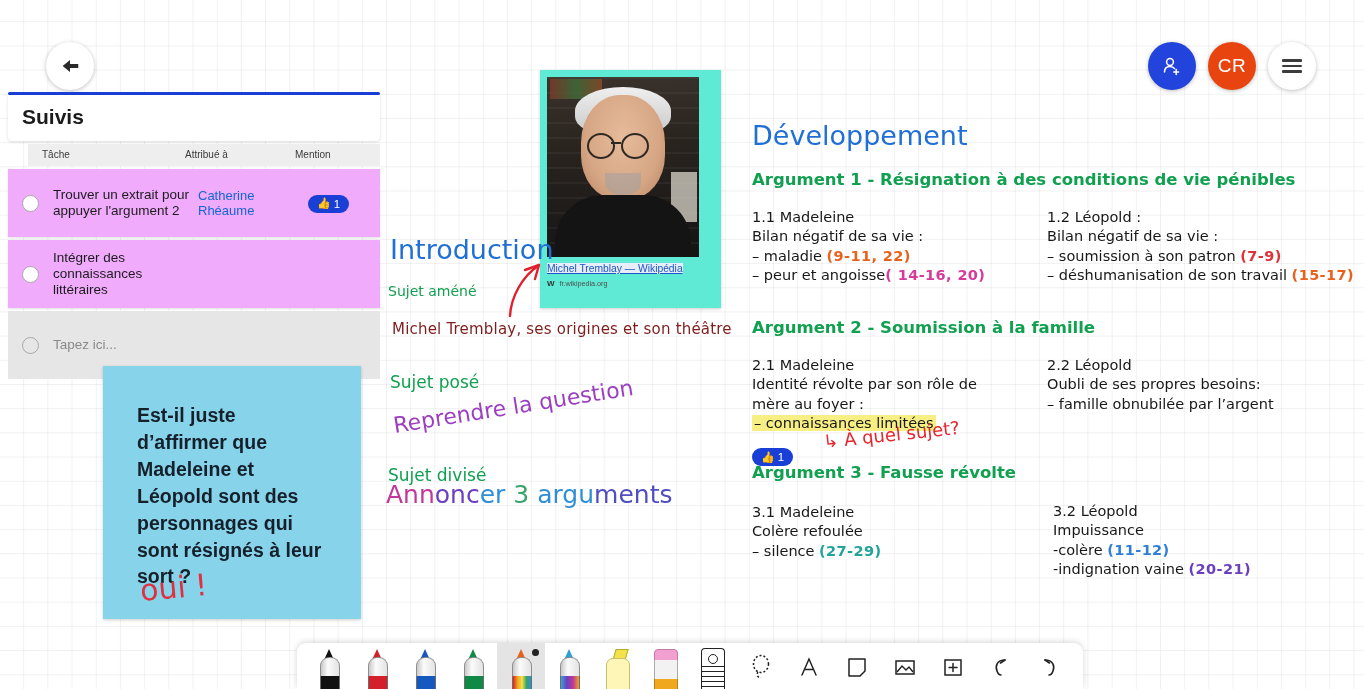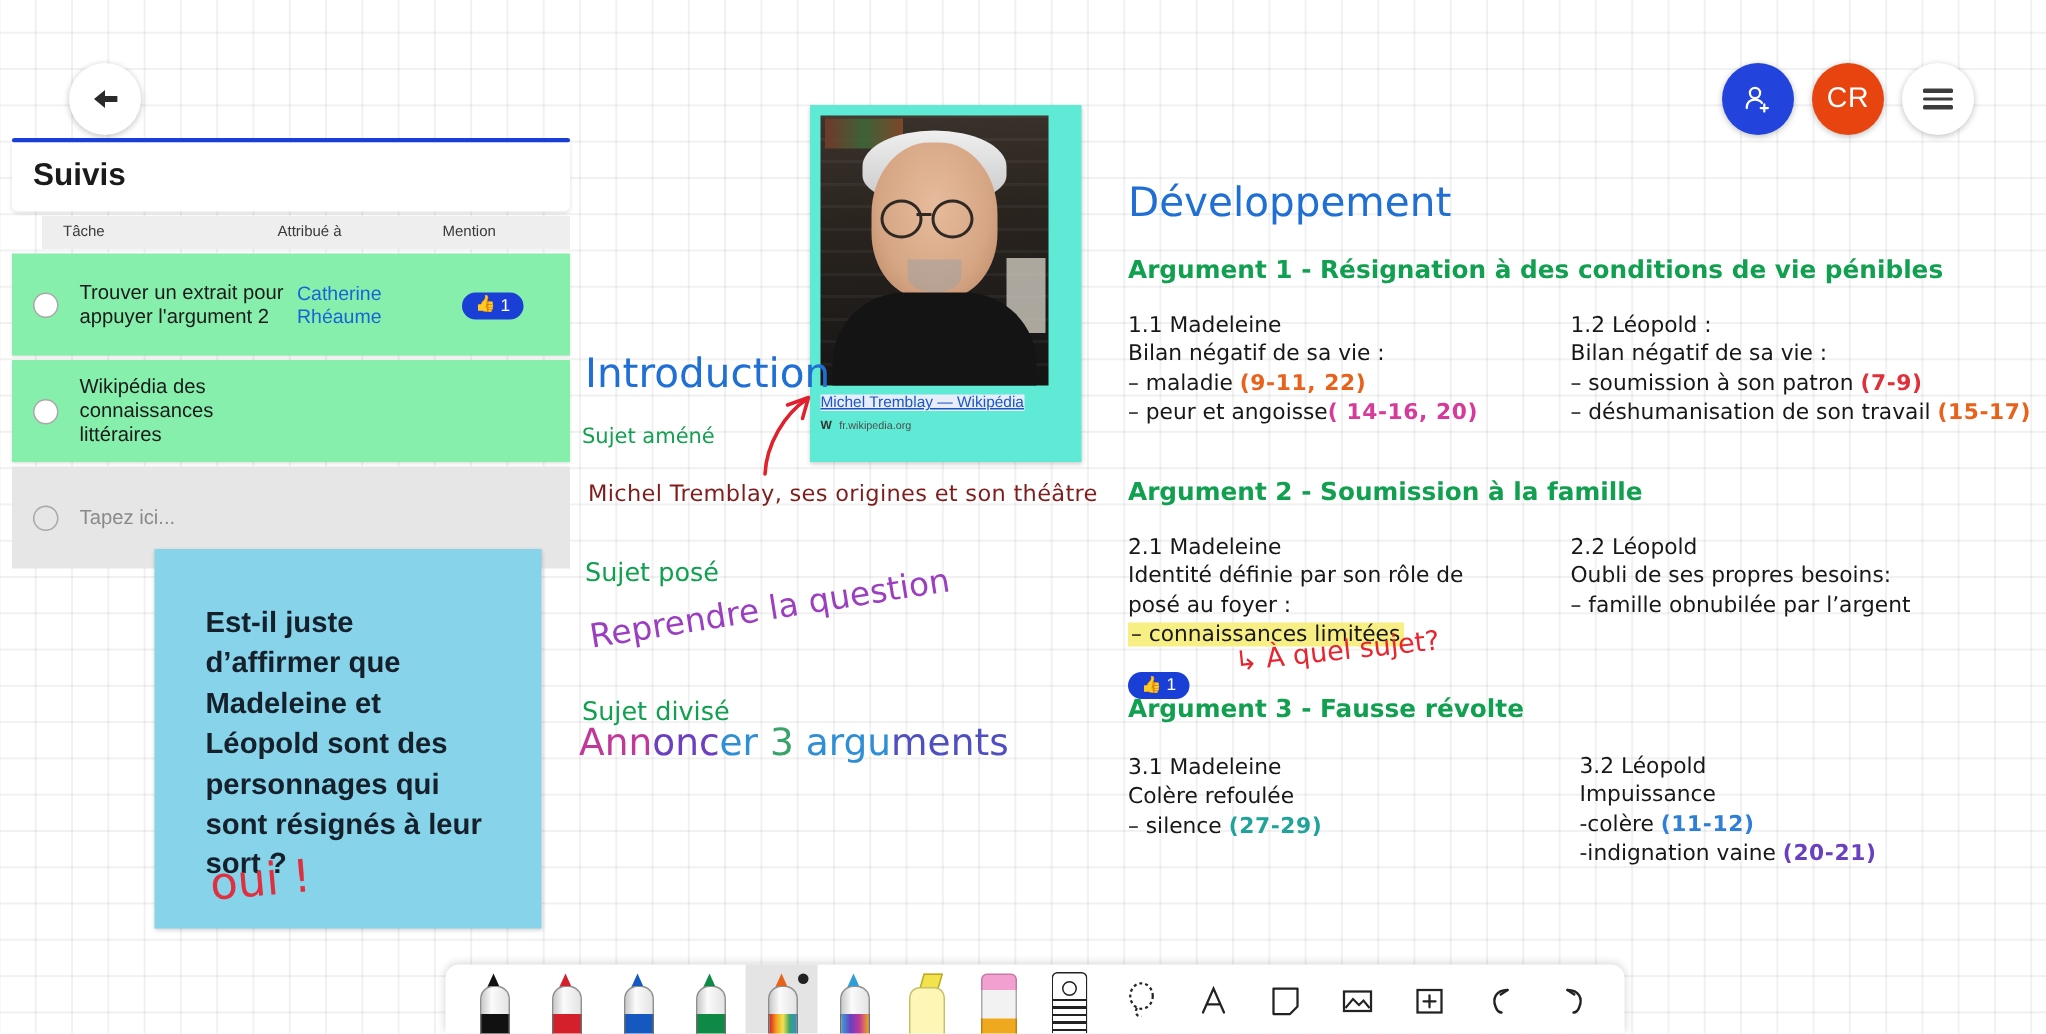--- a/index.html
+++ b/index.html
@@ -45,21 +45,21 @@
   }
   #suivis-title{font-size:21px;font-weight:bold;color:#1b1b1b;}
   #suivis-colhead{
     display:flex;background:#eeeeee;padding:5px 27px 6px 14px;margin-top:3px;
     font-size:10px;color:#3a3a3a;margin-left:20px;
   }
   #suivis-colhead .c1{flex:1;}
   #suivis-colhead .c2{width:110px;}
   #suivis-colhead .c3{width:58px;text-align:left;}
   .task-row{
-    display:flex;align-items:center;background:#86efac;margin-top:3px;
+    display:flex;align-items:center;background:#f0abfc;margin-top:3px;
     padding:10px 14px;box-shadow:0 1px 2px rgba(0,0,0,.12);min-height:48px;
   }
   .task-row.placeholder{background:#e6e6e6;box-shadow:none;}
   .task-check{
     width:15px;height:15px;border-radius:50%;border:1.4px solid #a8a8a8;
     flex:0 0 auto;margin-right:14px;background:#fff;cursor:pointer;
   }
   .task-row.placeholder .task-check{background:transparent;}
   .task-label{flex:1;font-size:13.5px;color:#1b1b1b;line-height:1.18;max-width:160px;}
   .task-row.placeholder .task-label{color:#8a8a8a;}
@@ -235,21 +235,21 @@
     <span class="task-mention">
       <span class="pill">
         <span class="thumb">👍</span>
         <span>1</span>
       </span>
     </span>
   </div>
 
   <div class="task-row">
     <span class="task-check"></span>
-    <span class="task-label">Wikipédia des connaissances littéraires</span>
+    <span class="task-label">Intégrer des connaissances littéraires</span>
     <span class="task-assignee"></span>
     <span class="task-mention"></span>
   </div>
 
   <div class="task-row placeholder">
     <span class="task-check"></span>
     <span class="task-label">Tapez ici...</span>
   </div>
 </div>
 
@@ -302,21 +302,21 @@
 <div class="abs hand block" id="b12">
   <div>1.2 Léopold :</div>
   <div>Bilan négatif de sa vie :</div>
   <div class="nowrap"><span>– soumission à son patron</span> <span class="ref r-red">(7-9)</span></div>
   <div class="nowrap"><span>– déshumanisation de son travail</span> <span class="ref r-orange">(15-17)</span></div>
 </div>
 
 <div class="abs hand arg-head nowrap" id="arg2-head">Argument 2 - Soumission à la famille</div>
 <div class="abs hand block" id="b21">
   <div>2.1 Madeleine</div>
-  <div style="max-width:250px">Identité définie par son rôle de posé au foyer :</div>
+  <div style="max-width:250px">Identité révolte par son rôle de mère au foyer :</div>
   <div class="nowrap"><span class="hl">– connaissances limitées</span></div>
 </div>
 <div class="abs hand block" id="b22">
   <div>2.2 Léopold</div>
   <div>Oubli de ses propres besoins:</div>
   <div class="nowrap"><span>– famille obnubilée par l’argent</span></div>
 </div>
 <div class="abs hand nowrap" id="note-quel">↳ À quel sujet?</div>
 <span class="abs pill" id="pill-arg2">
   <span class="thumb">👍</span>

